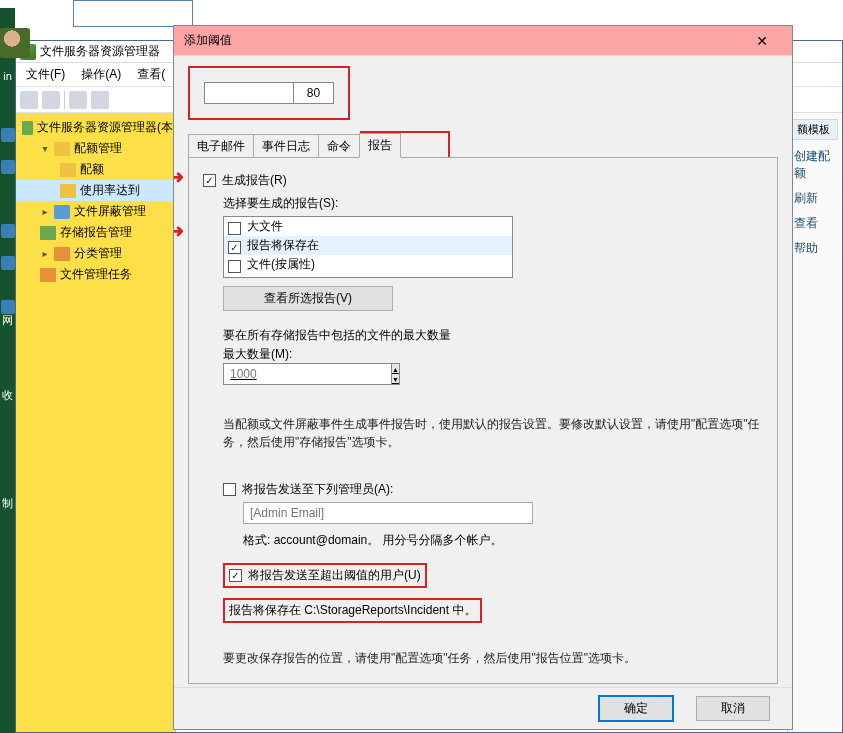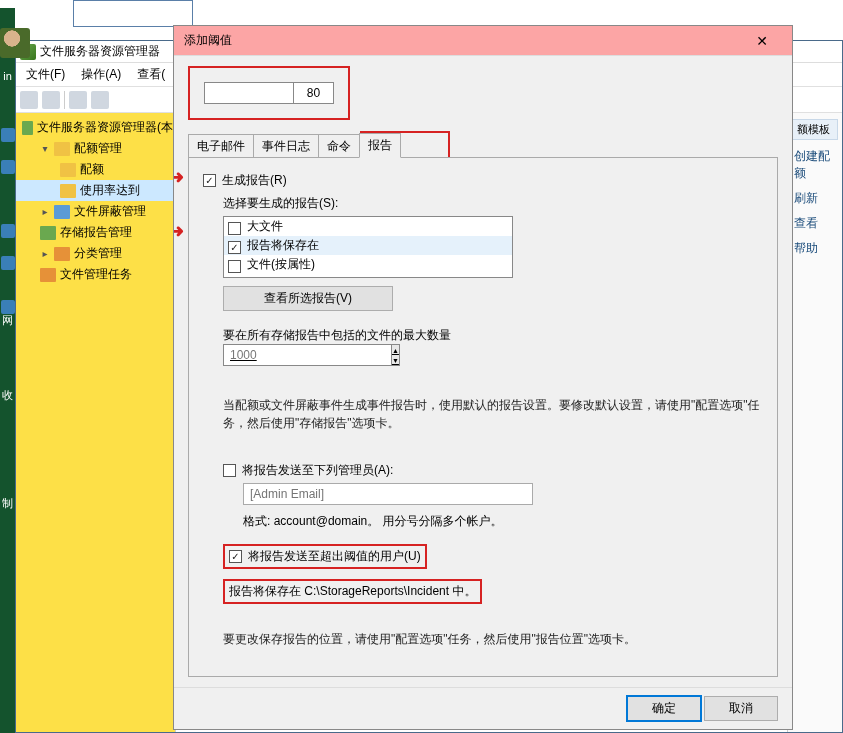--- a/index.html
+++ b/index.html
@@ -297,22 +297,22 @@
     .red-box {
       border: 2px solid #d62222;
       padding: 2px 4px;
       display: inline-block;
     }
     .dlg-buttons {
       height: 42px;
       display: flex;
       justify-content: flex-end;
       align-items: center;
-      gap: 2px;
-      padding: 0 14px;
+      gap: 22px;
+      padding: 0 22px;
       border-top: 1px solid #ddd;
       background: #f0f0f0;
     }
     
     .top-sliver {
       position: absolute;
       left: 73px; top: 0;
       width: 120px; height: 27px;
       background: #fff;
       border: 1px solid #5a7fa8;
@@ -457,20 +457,21 @@
           <div class="item">
             <span class="checkbox"></span>
             <span>文件(按属性)</span>
           </div>
         </div>
 
         <button class="btn" style="width:170px; margin-top:4px">查看所选报告(V)</button>
 
         <div style="height:16px"></div>
         <div class="label">要在所有存储报告中包括的文件的最大数量</div>
+        <div class="label" style="margin-top:2px">最大数量(M):</div>
         <div class="spinner">
           <input value="1000" style="">
           <div class="spin-btns">
             <div>▲</div>
             <div>▼</div>
           </div>
         </div>
 
         <div style="height:24px"></div>
         <div class="help-text">当配额或文件屏蔽事件生成事件报告时，使用默认的报告设置。要修改默认设置，请使用"配置选项"任务，然后使用"存储报告"选项卡。</div>

